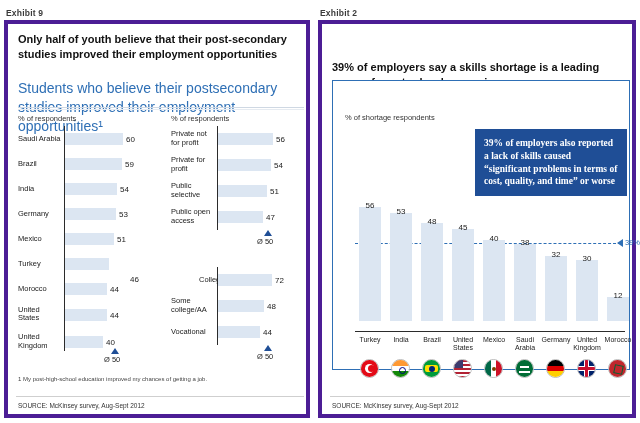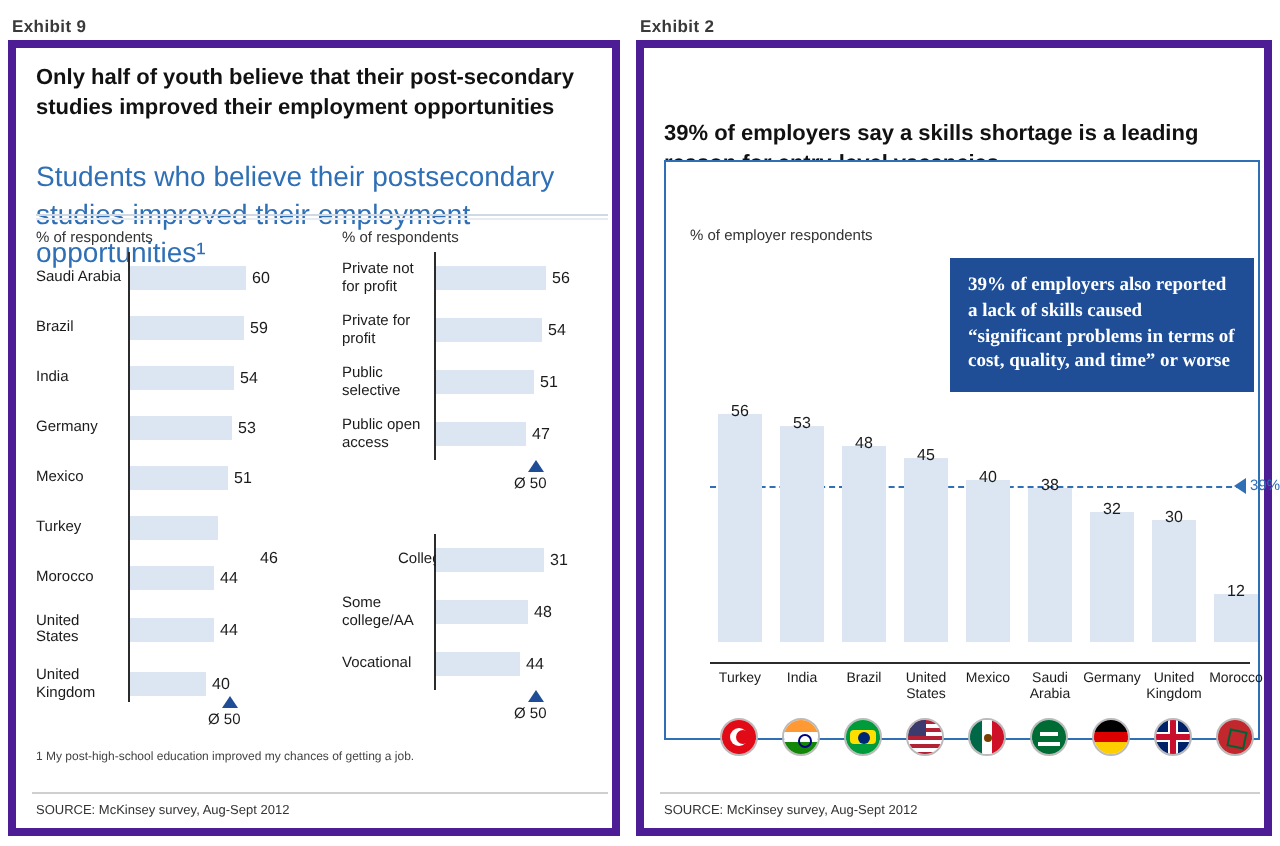--- a/index.html
+++ b/index.html
@@ -239,21 +239,21 @@
       <div class="tri" style="left:93px;top:104px;"></div>
       <div class="avg-marker" style="left:86px;top:111px;">Ø 50</div>
     </div>
 
     <div class="hbar-block" style="left:163px;top:243px;width:140px;">
       <div class="axis-line" style="left:46px;top:0;height:78px;"></div>
 
       <div class="hbar-row" style="height:26px;">
         <div class="cat" style="left:0;width:44px;margin-left:28px;">College grad</div>
         <div class="bar" style="left:47px;width:54px;"></div>
-        <div class="val" style="left:104px;">31</div>
+        <div class="val" style="left:104px;">72</div>
       </div>
       <div class="hbar-row" style="height:26px;">
         <div class="cat" style="left:0;width:44px;">Some college/AA</div>
         <div class="bar" style="left:47px;width:46px;"></div>
         <div class="val" style="left:96px;">48</div>
       </div>
       <div class="hbar-row" style="height:26px;">
         <div class="cat" style="left:0;width:44px;">Vocational</div>
         <div class="bar" style="left:47px;width:42px;"></div>
         <div class="val" style="left:92px;">44</div>
@@ -266,21 +266,21 @@
     <div class="footnote">1 My post-high-school education improved my chances of getting a job.</div>
     <div class="hairline" style="left:8px;top:372px;width:288px;"></div>
     <div class="src" style="top:378px;">SOURCE: McKinsey survey, Aug-Sept 2012</div>
   </div>
 
   <div class="panel right">
 
     <div class="r-title">39% of employers say a skills shortage is a leading reason for entry-level vacancies</div>
 
     <div class="blue-box">
-      <div class="r-resp">% of employer respondents</div>
+      <div class="r-resp">% of shortage respondents</div>
 
       <div class="callout">39% of employers  also reported a lack of skills caused “significant problems in terms of cost, quality, and time” or worse</div>
 
       <div class="baseline" style="top:250px;"></div>
 
       <div class="dash-line" style="top:162px;"></div>
       <div class="tri-r" style="left:284px;top:158px;"></div>
       <div class="dash-val" style="left:292px;top:157px;">39%</div>
 
       <div class="vbar" style="left:26px;bottom:48px;height:114px;"></div>

